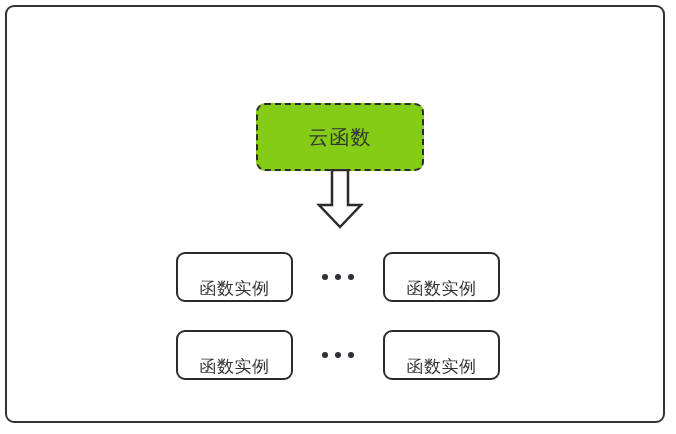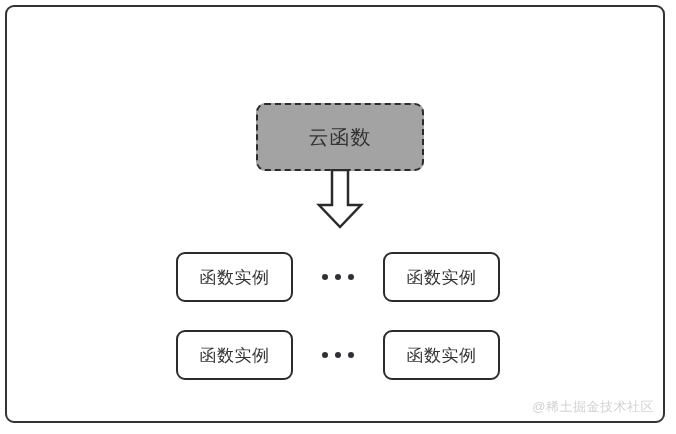--- a/index.html
+++ b/index.html
@@ -52,21 +52,21 @@
   
   .dashed-box {
     position: absolute;
     left: 256px;
     top: 103px;
     width: 168px;
     height: 68px;
     box-sizing: border-box;
     border: 2.5px dashed #2b2b2b;
     border-radius: 9px;
-    background: #a3a3a3;
+    background: #84cc16;
     display: flex;
     align-items: center;
     justify-content: center;
   }
   .dashed-box .box-label {
     font-size: 20px;
     color: #333333;
     letter-spacing: 1px;
     white-space: nowrap;
   }
@@ -94,21 +94,21 @@
   .instance-row.row-2 { top: 330px; }
 
   .instance-box {
     width: 117px;
     height: 50px;
     box-sizing: border-box;
     border: 2.5px solid #2b2b2b;
     border-radius: 9px;
     background: #ffffff;
     display: flex;
-    align-items: center;
+    align-items: flex-end;
     justify-content: center;
   }
   .instance-box .box-label {
     font-size: 17px;
     color: #333333;
     letter-spacing: 0.5px;
     white-space: nowrap;
   }
 
   .ellipsis-gap {
@@ -178,15 +178,14 @@
     <div class="ellipsis-gap">
       <span class="dot"></span>
       <span class="dot"></span>
       <span class="dot"></span>
     </div>
     <div class="instance-box">
       <span class="box-label">函数实例</span>
     </div>
   </div>
 
-  <div class="watermark">@稀土掘金技术社区</div>
 
 </div>
 
 </body></html>

